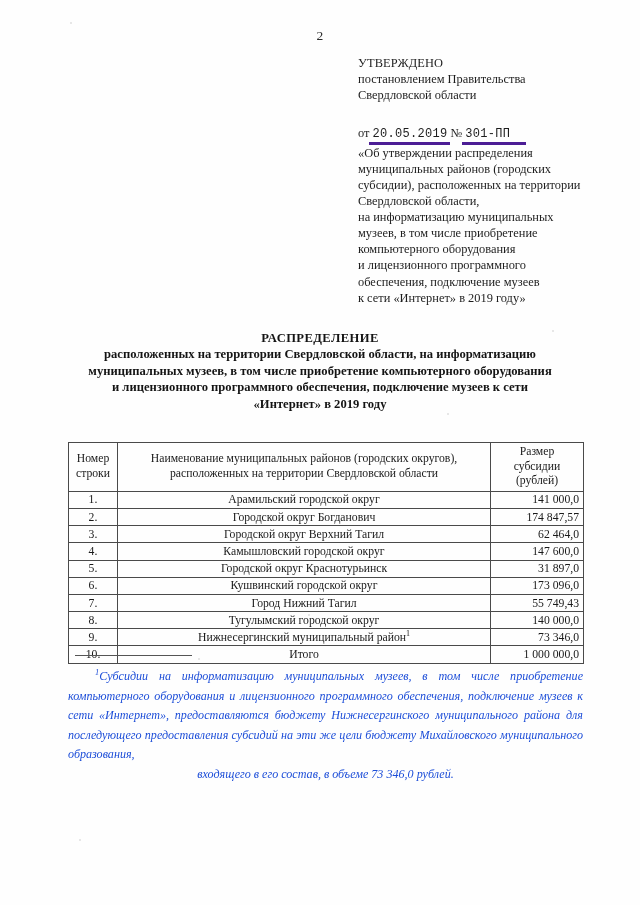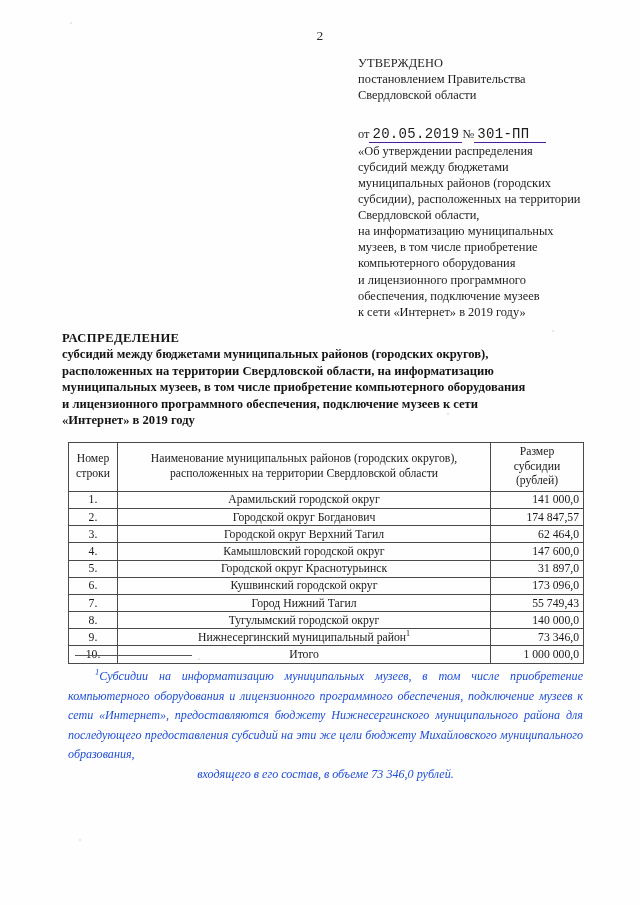--- a/index.html
+++ b/index.html
@@ -59,38 +59,39 @@
     display: block;
     white-space: nowrap;
     margin-top: 0px;
   }
   .dateline .lbl {
     font-size: 12.4px;
     text-align: center;
   }
   .dateline .typed {
     font-family: "Liberation Mono", "DejaVu Sans Mono", monospace;
-    font-size: 14px;
+    font-size: 12px;
     letter-spacing: .3px;
-    border-bottom: 1px solid #4c1d95;
+    border-bottom: 3px solid #4c1d95;
     padding: 0 3px 1px 3px;
     display: inline-block;
     line-height: 13px;
     margin-top: 25px;
   }
   .dateline .typed.dnum {
     padding-right: 16px;
   }
 
   
   .doc-title {
     position: absolute;
     top: 330px;
     left: 62px;
     width: 516px;
+    text-align: center;
     font-weight: bold;
     font-size: 12.6px;
     line-height: 16.4px;
     color: #141414;
   }
   .doc-title .heading {
     letter-spacing: .4px;
   }
 
   
@@ -192,35 +193,33 @@
   <div class="approval-block">
     <div class="line approval-title">УТВЕРЖДЕНО</div>
     <div class="line">постановлением Правительства</div>
     <div class="line">Свердловской области</div>
 
     <div class="dateline">
       <span class="lbl">от</span><span class="typed">20.05.2019</span><span class="lbl">№</span><span class="typed dnum">301-ПП</span>
     </div>
 
     <div class="line">«Об утверждении распределения</div>
-    <div class="line">субсидий между бюджетами</div>
     <div class="line">муниципальных районов (городских</div>
     <div class="line">субсидии), расположенных на территории</div>
     <div class="line">Свердловской области,</div>
     <div class="line">на информатизацию муниципальных</div>
     <div class="line">музеев, в том числе приобретение</div>
     <div class="line">компьютерного оборудования</div>
     <div class="line">и лицензионного программного</div>
     <div class="line">обеспечения, подключение музеев</div>
     <div class="line">к сети «Интернет» в 2019 году»</div>
   </div>
 
   <div class="doc-title">
     <div class="heading">РАСПРЕДЕЛЕНИЕ</div>
-    <div>субсидий между бюджетами муниципальных районов (городских округов),</div>
     <div>расположенных на территории Свердловской области, на информатизацию</div>
     <div>муниципальных музеев, в том числе приобретение компьютерного оборудования</div>
     <div>и лицензионного программного обеспечения, подключение музеев к сети</div>
     <div>«Интернет» в 2019 году</div>
   </div>
 
   <table class="dist-table">
     <colgroup>
       <col class="col-num">
       <col class="col-name">

